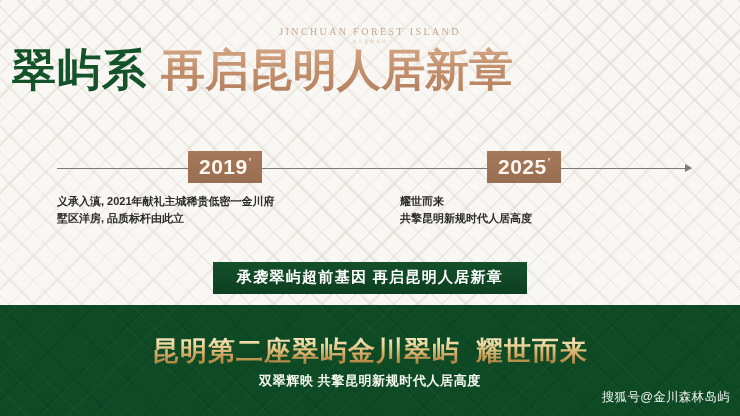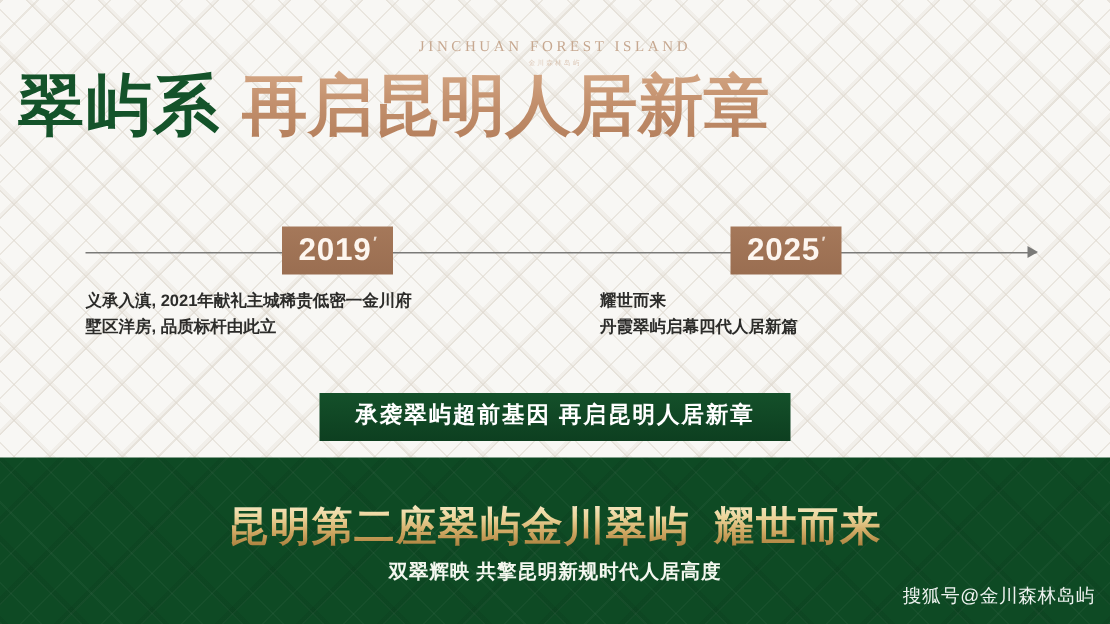--- a/index.html
+++ b/index.html
@@ -292,21 +292,21 @@
     <div class="year-chip chip-2025"><span>2025</span><span class="tick">′</span></div>
   </div>
 
   <div class="tl-copy copy-2019">
     <div>义承入滇, 2021年献礼主城稀贵低密一金川府</div>
     <div>墅区洋房, 品质标杆由此立</div>
   </div>
 
   <div class="tl-copy copy-2025">
     <div>耀世而来</div>
-    <div>丹霞翠屿启幕四代人居新篇</div>
+    <div>共擎昆明新规时代人居高度</div>
   </div>
 
   <div class="mid-banner-wrap">
     <div class="mid-banner">承袭翠屿超前基因  再启昆明人居新章</div>
   </div>
 
   <div class="bottom-panel">
     <div class="bp-gold"><span>昆明第二座翠屿金川翠屿</span><span class="gap"></span><span>耀世而来</span></div>
     <div class="bp-sub">双翠辉映  共擎昆明新规时代人居高度</div>
     <div class="watermark">搜狐号@金川森林岛屿</div>

